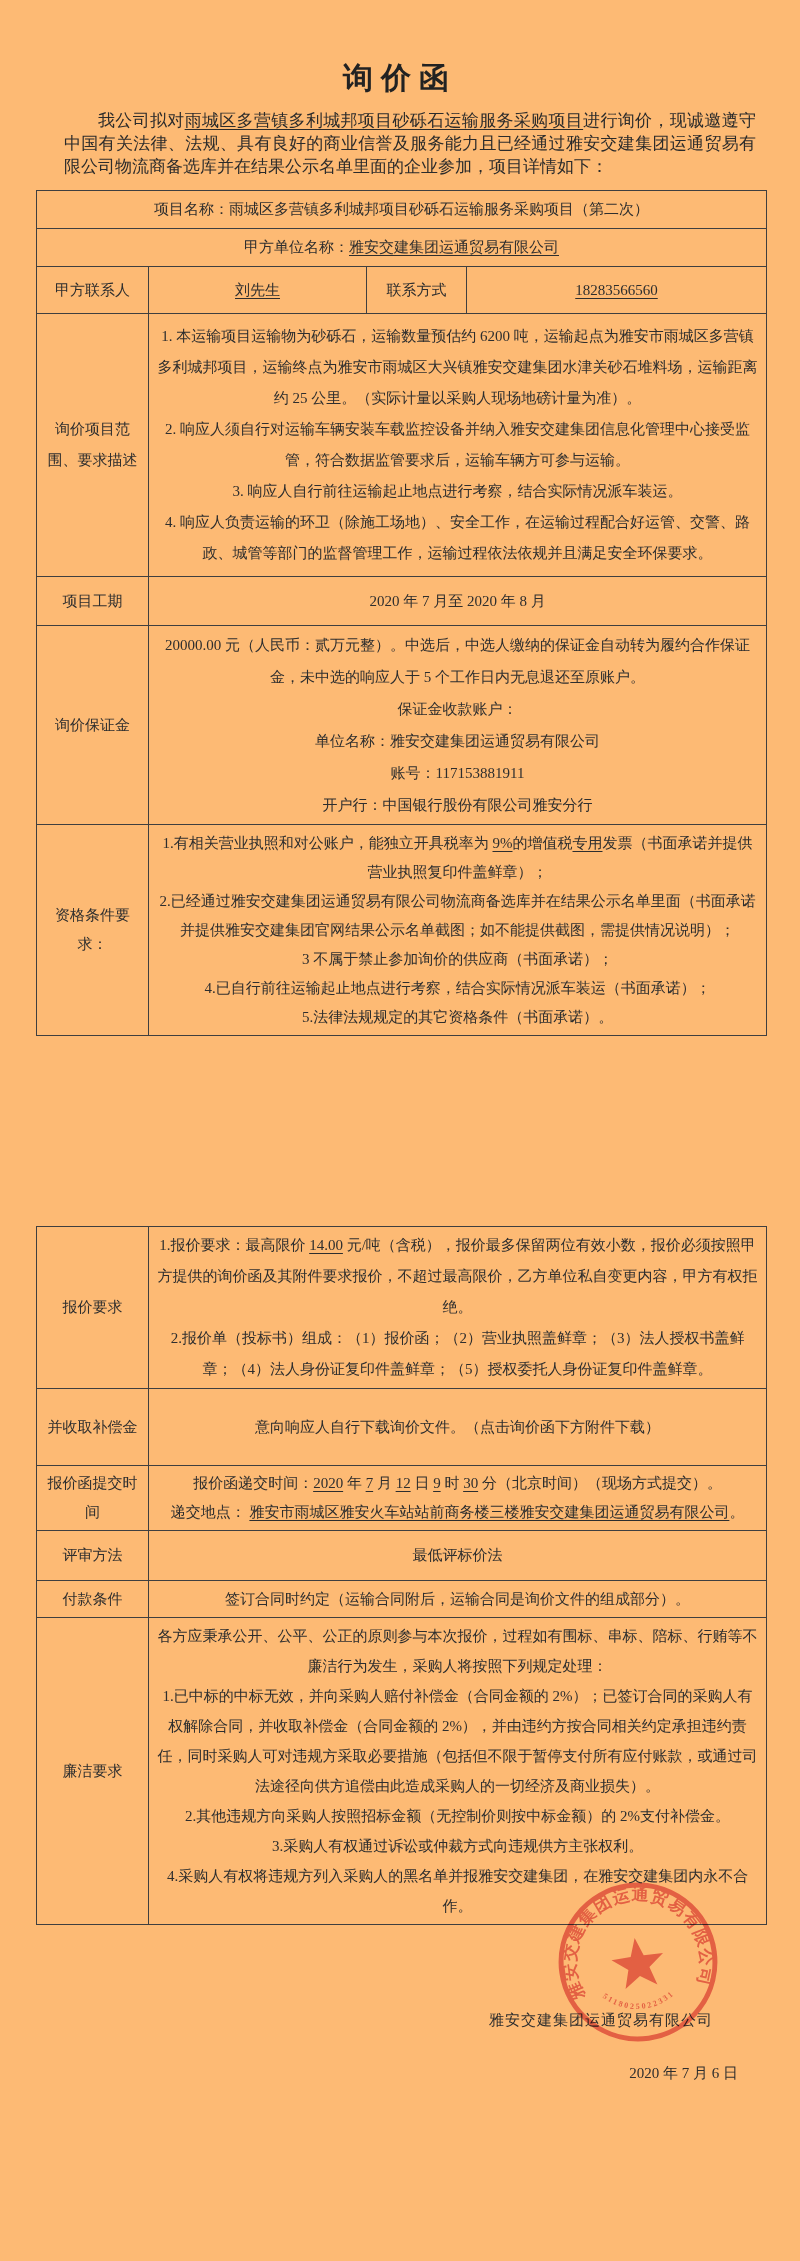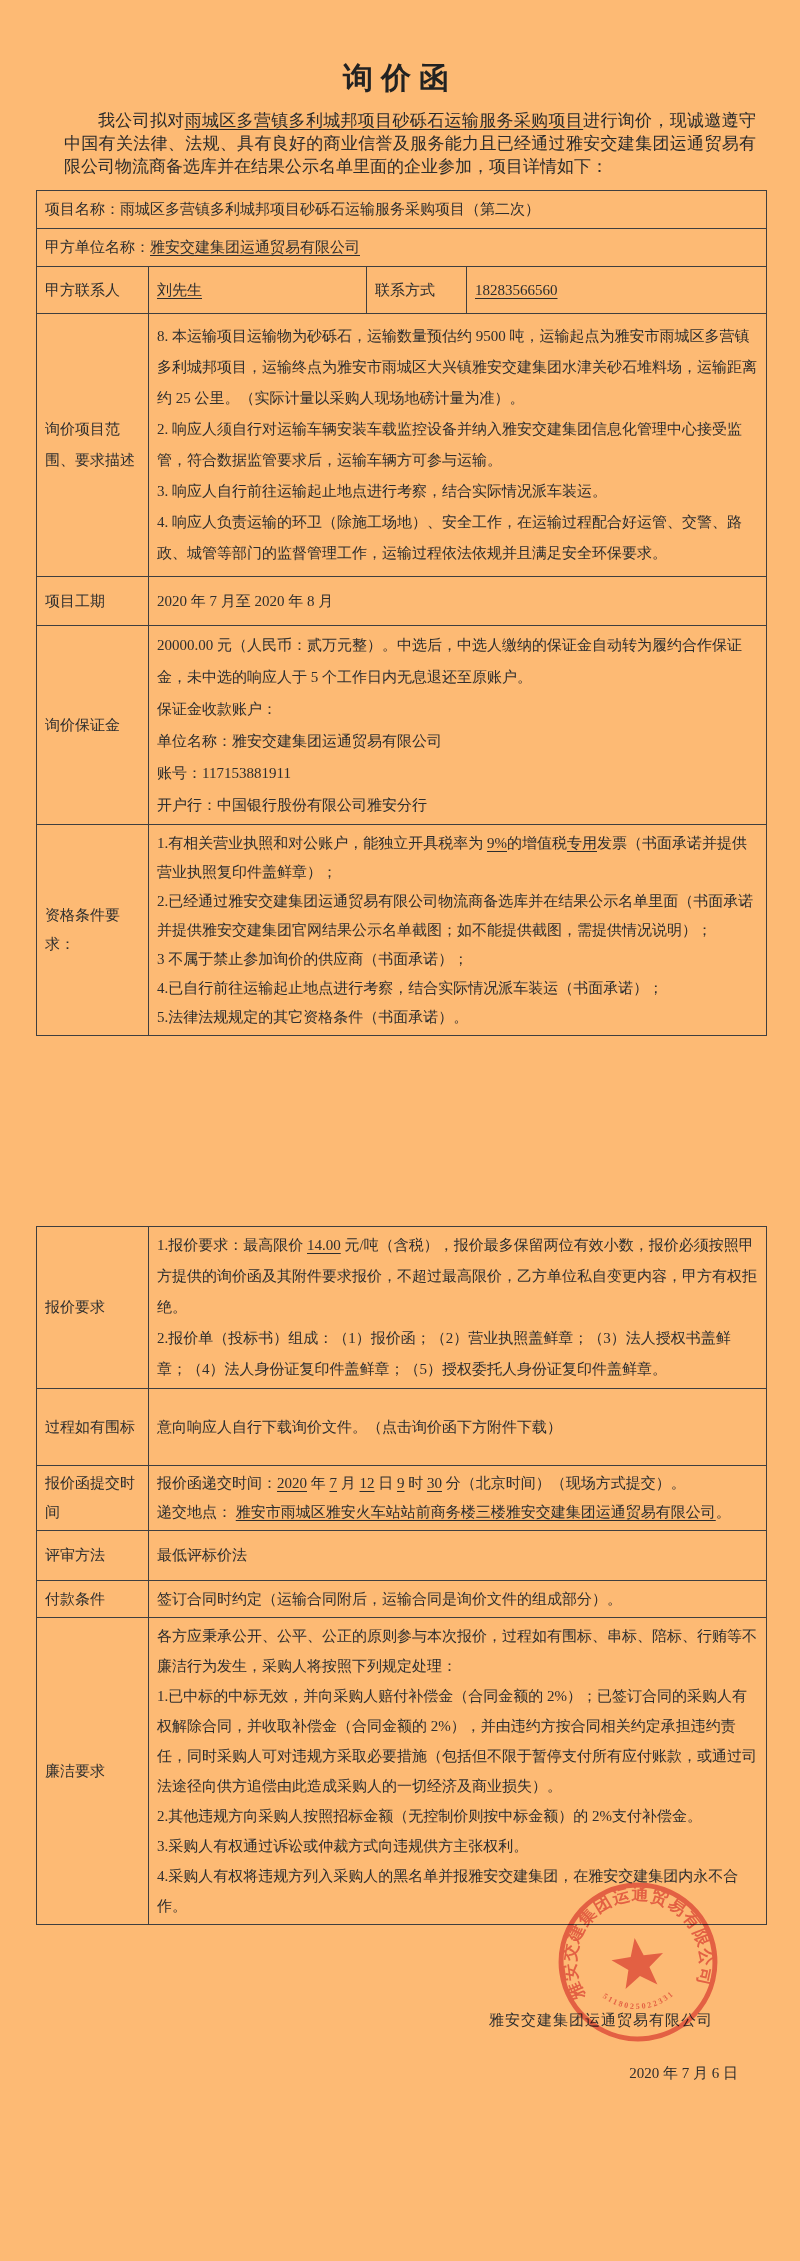--- a/index.html
+++ b/index.html
@@ -36,21 +36,21 @@
     width:730px;
     margin-left:36px;
     font-size:15px;
     color:#2e2e2e;
   }
   table.doc td{
     border:1.5px solid #3f3f3f;
     vertical-align:middle;
     padding:3px 8px;
     line-height:31px;
-    text-align:left;
+    text-align:center;
     word-break:break-word;
   }
   td.label{ padding:3px 6px; }
   td.content{ padding:3px 12px; }
   td.content p{ margin:0; }
 
   tr.r-project td{ height:30px; }
   tr.r-party td{ height:30px;margin-left:24px; }
   tr.r-contact td{ height:40px; }
   tr.r-scope td{ height:256px; }
@@ -120,21 +120,21 @@
     </tr>
     <tr class="r-contact">
       <td class="label">甲方联系人</td>
       <td class="content"><span class="u">刘先生</span></td>
       <td class="label">联系方式</td>
       <td class="content"><span class="u">18283566560</span></td>
     </tr>
     <tr class="r-scope">
       <td class="label">询价项目范围、要求描述</td>
       <td class="content" colspan="3">
-        <p>8. 本运输项目运输物为砂砾石，运输数量预估约 9500 吨，运输起点为雅安市雨城区多营镇多利城邦项目，运输终点为雅安市雨城区大兴镇雅安交建集团水津关砂石堆料场，运输距离约 25 公里。（实际计量以采购人现场地磅计量为准）。</p>
+        <p>1. 本运输项目运输物为砂砾石，运输数量预估约 6200 吨，运输起点为雅安市雨城区多营镇多利城邦项目，运输终点为雅安市雨城区大兴镇雅安交建集团水津关砂石堆料场，运输距离约 25 公里。（实际计量以采购人现场地磅计量为准）。</p>
         <p>2. 响应人须自行对运输车辆安装车载监控设备并纳入雅安交建集团信息化管理中心接受监管，符合数据监管要求后，运输车辆方可参与运输。</p>
         <p>3. 响应人自行前往运输起止地点进行考察，结合实际情况派车装运。</p>
         <p>4. 响应人负责运输的环卫（除施工场地）、安全工作，在运输过程配合好运管、交警、路政、城管等部门的监督管理工作，运输过程依法依规并且满足安全环保要求。</p>
       </td>
     </tr>
     <tr class="r-duration">
       <td class="label">项目工期</td>
       <td class="content" colspan="3">2020 年 7 月至 2020 年 8 月</td>
     </tr>
     <tr class="r-deposit">
@@ -167,21 +167,21 @@
       </colgroup>
     <tbody>
         <tr class="r-quote">
       <td class="label">报价要求</td>
       <td class="content">
         <p><span>1.报价要求：最高限价 </span><span class="u">14.00</span><span> 元/吨（含税），报价最多保留两位有效小数，报价必须按照甲方提供的询价函及其附件要求报价，不超过最高限价，乙方单位私自变更内容，甲方有权拒绝。</span></p>
         <p>2.报价单（投标书）组成：（1）报价函；（2）营业执照盖鲜章；（3）法人授权书盖鲜章；（4）法人身份证复印件盖鲜章；（5）授权委托人身份证复印件盖鲜章。</p>
       </td>
     </tr>
     <tr class="r-docget">
-      <td class="label">过程如有围标</td>
+      <td class="label">并收取补偿金</td>
       <td class="content">意向响应人自行下载询价文件。（点击询价函下方附件下载）</td>
     </tr>
     <tr class="r-submit">
       <td class="label">报价函提交时间</td>
       <td class="content">
         <p><span>报价函递交时间：</span><span class="u">2020</span><span> 年 </span><span class="u">7</span><span> 月 </span><span class="u">12</span><span> 日 </span><span class="u">9</span><span> 时 </span><span class="u">30</span><span> 分（北京时间）（现场方式提交）。</span></p>
         <p><span>递交地点： </span><span class="u">雅安市雨城区雅安火车站站前商务楼三楼雅安交建集团运通贸易有限公司</span><span>。</span></p>
       </td>
     </tr>
     <tr class="r-review">

